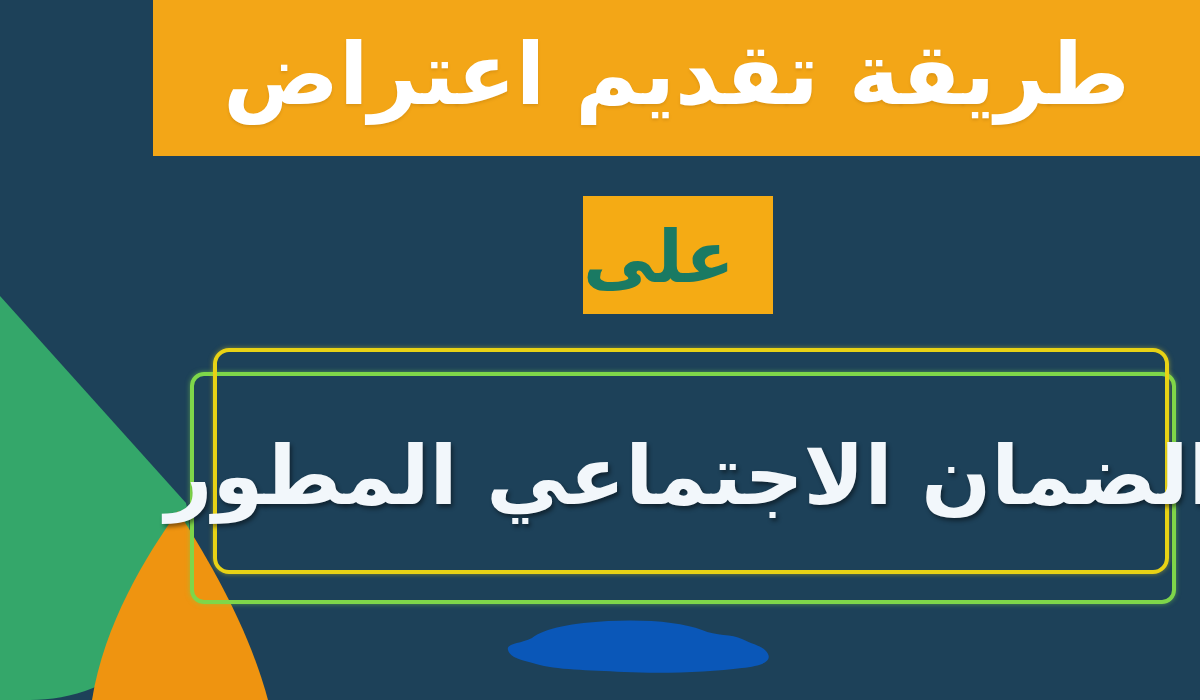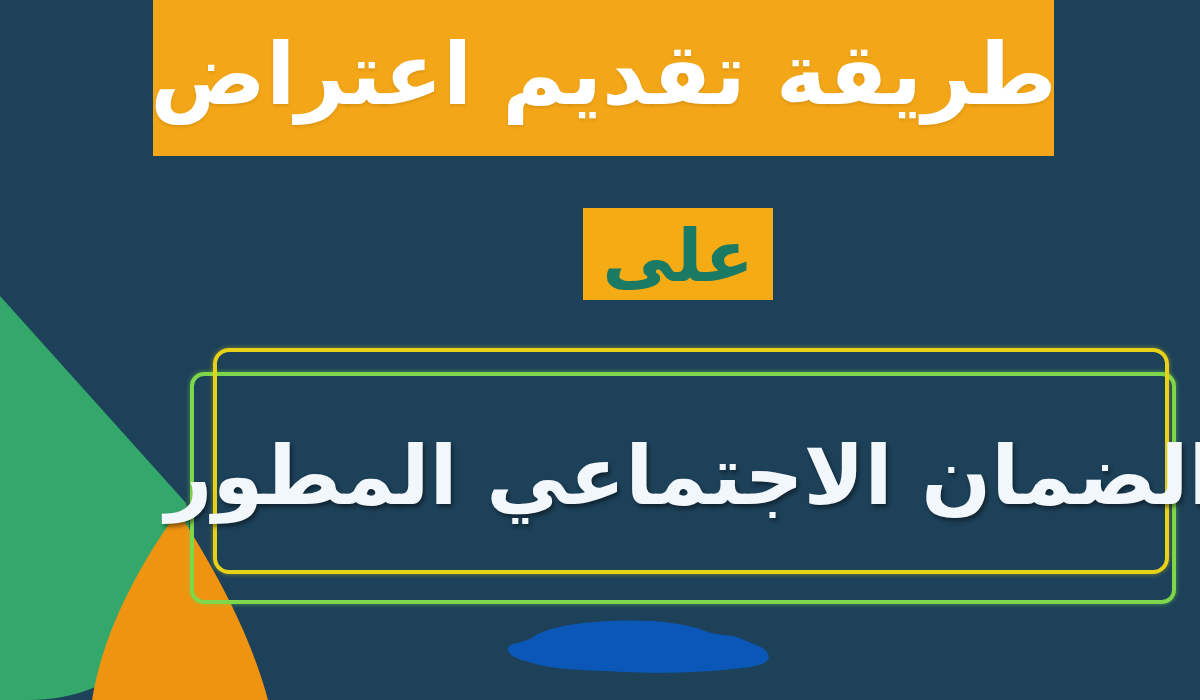--- a/index.html
+++ b/index.html
@@ -23,21 +23,21 @@
     width: 1200px;
     height: 700px;
     pointer-events: none;
   }
 
   
   .headline-banner {
     position: absolute;
     left: 153px;
     top: 0px;
-    width: 901px;
+    width: 1047px;
     height: 156px;
     background: #f3a617;
     display: flex;
     align-items: center;
     justify-content: center;
     box-sizing: border-box;
     padding-bottom: 8px;
   }
   .headline-text {
     direction: rtl;
@@ -50,26 +50,24 @@
     white-space: nowrap;
     text-shadow: 0 2px 3px rgba(120,70,0,0.18);
   }
 
   
   .prep-box {
     position: absolute;
     left: 583px;
     top: 196px;
     width: 190px;
-    height: 92px;
+    height: 118px;
     background: #f5ab14;
     display: flex;
     align-items: center;
-    justify-content: center;
-    margin-top: 12px;
   }
   .prep-text {
     direction: rtl;
     unicode-bidi: isolate;
     color: #1a7a63;
     font-size: 72px;
     font-weight: bold;
     line-height: 1;
     white-space: nowrap;
     margin-top: 4px;

